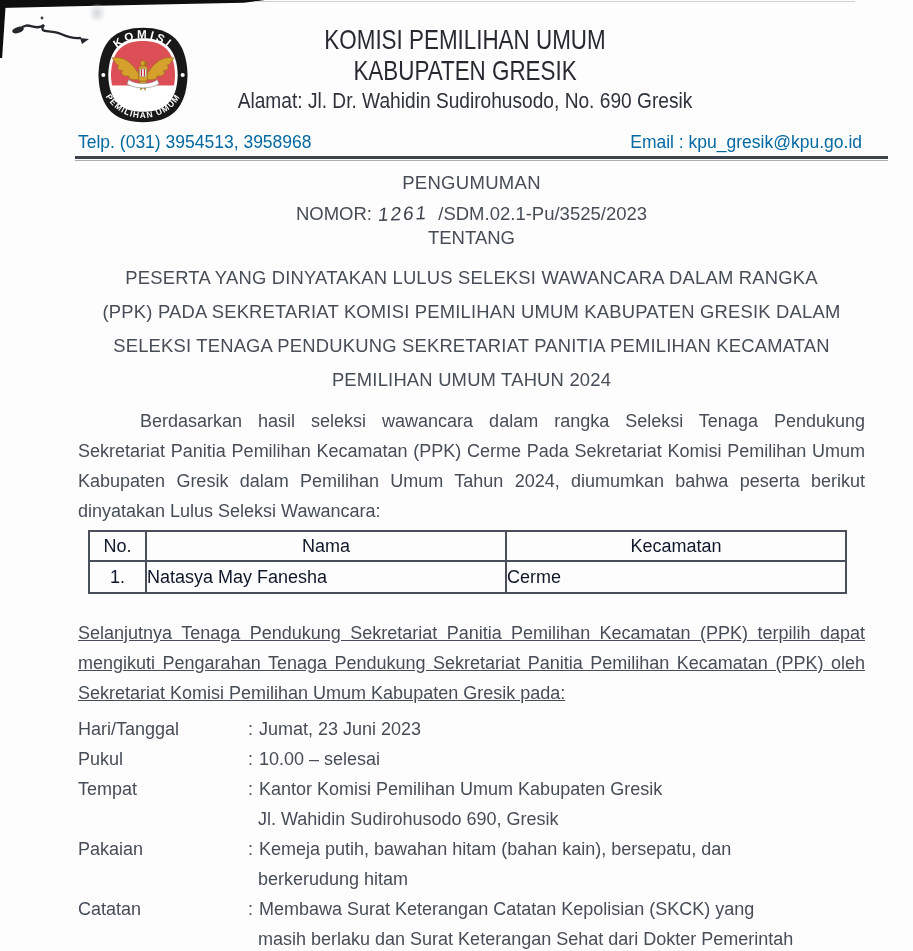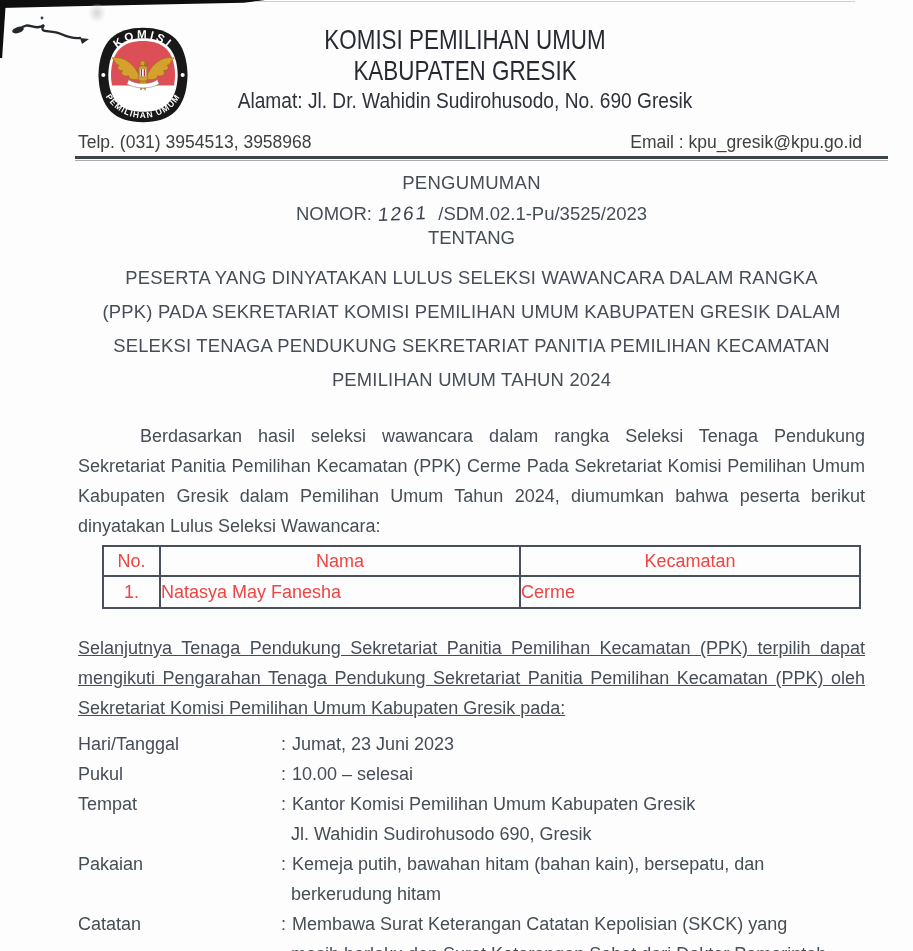--- a/index.html
+++ b/index.html
@@ -18,45 +18,45 @@
   .smudge{position:absolute;left:88px;top:3px;width:18px;height:20px;
     background:radial-gradient(ellipse at center,#d4d7db 0%,rgba(212,215,219,0) 70%);}
   .scribble{position:absolute;left:8px;top:12px;}
   
   .logo{position:absolute;left:89px;top:26px;}
   .lh-text{position:absolute;left:125px;top:0;width:680px;text-align:center;color:#272a30;}
   .org1{font-size:28px;line-height:31px;padding-top:24px;transform:scaleX(.80);}
   .org2{font-size:28px;line-height:31px;transform:scaleX(.80);}
   .addr{font-size:22px;line-height:30px;color:#2e323a;transform:scaleX(.87);}
   .contact{position:absolute;top:132px;left:78px;right:51px;display:flex;
-    justify-content:space-between;font-size:17.5px;color:#404040;}
+    justify-content:space-between;font-size:17.5px;color:#0369a1;}
   .rule{position:absolute;top:156px;left:75px;width:813px;}
   .rule .l1{height:3px;background:#3e444c;}
   .rule .l2{height:1px;background:#a9adb3;margin-top:1px;}
   
   .body{position:absolute;left:78px;top:164px;width:787px;font-size:18px;}
   .center{text-align:center;}
   .doc-type{margin-top:7px;font-size:18.5px;line-height:23px;letter-spacing:.3px;}
   .nomor{margin-top:8px;font-size:18.5px;line-height:24px;}
   .hand{display:inline-block;transform:rotate(-2deg) skewX(-8deg);margin:0 10px 0 6px;
     letter-spacing:2px;font-size:19px;color:#3c424c;}
   .tentang{font-size:18.5px;line-height:23px;}
   .title{margin:12px -26px 0;font-size:18.4px;line-height:34px;text-align:center;letter-spacing:.2px;}
-  .p1{margin-top:24px;text-align:justify;text-indent:62px;line-height:30px;}
+  .p1{margin-top:9px;text-align:justify;text-indent:62px;line-height:30px;}
   .p2{margin-top:24px;text-align:justify;line-height:30px;text-decoration:underline;}
-  table.result{margin:4px 0 0 24px;width:757px;border-collapse:collapse;
-    font-size:18px;color:#ef4444;table-layout:fixed;}
+  table.result{margin:4px 0 0 10px;width:757px;border-collapse:collapse;
+    font-size:18px;color:#0f172a;table-layout:fixed;}
   table.result th,table.result td{border:2px solid #49505b;padding:0;}
   table.result th{height:28px;font-weight:normal;text-align:center;}
   table.result td{height:30px;}
   td.c-no{text-align:center;}
   td.c-nama{padding-left:10px;}
   td.c-kec{padding-left:8px;}
   .details{margin-top:6px;}
-  .drow{display:flex;line-height:30px;gap:33px;}
+  .drow{display:flex;line-height:30px;}
   .dlabel{width:170px;flex:none;}
   .dval{flex:1;}
   .dval .cont{padding-left:10px;}
   .colon{margin-right:6px;}
 </style>
 </head>
 <body>
 
 <div class="page">
 

